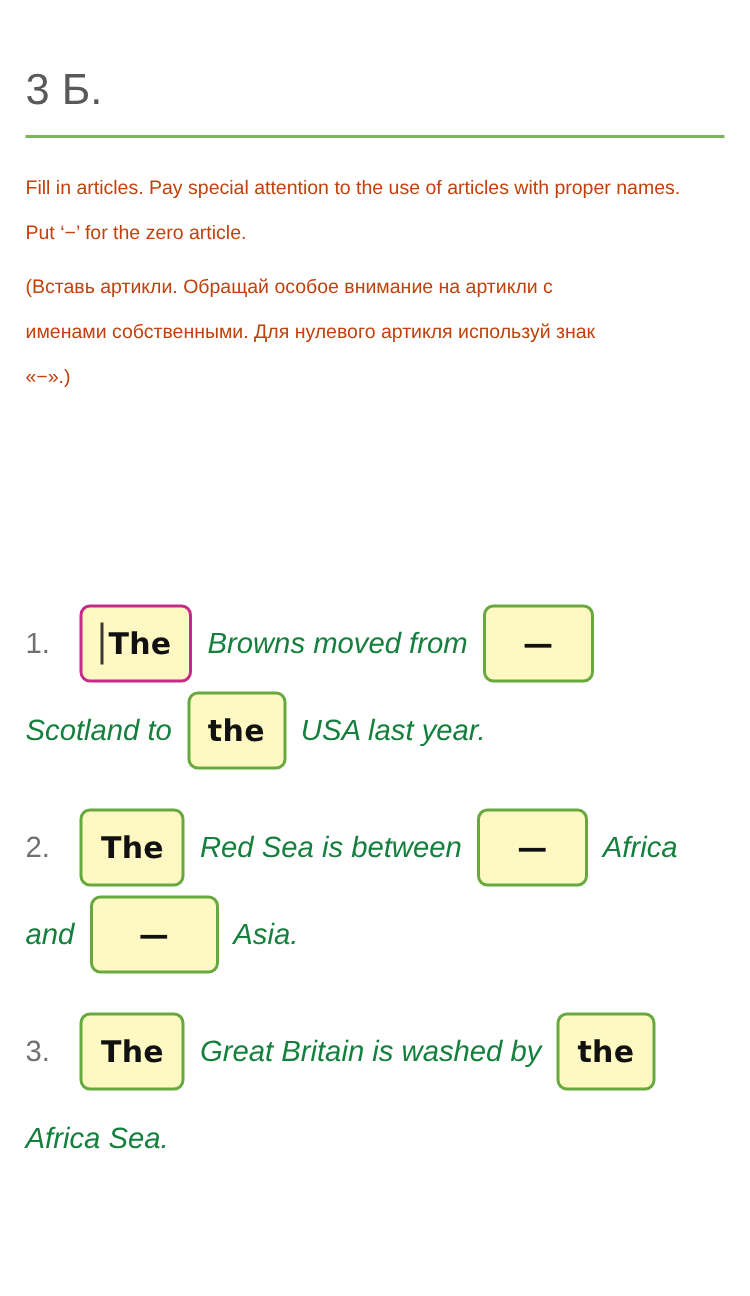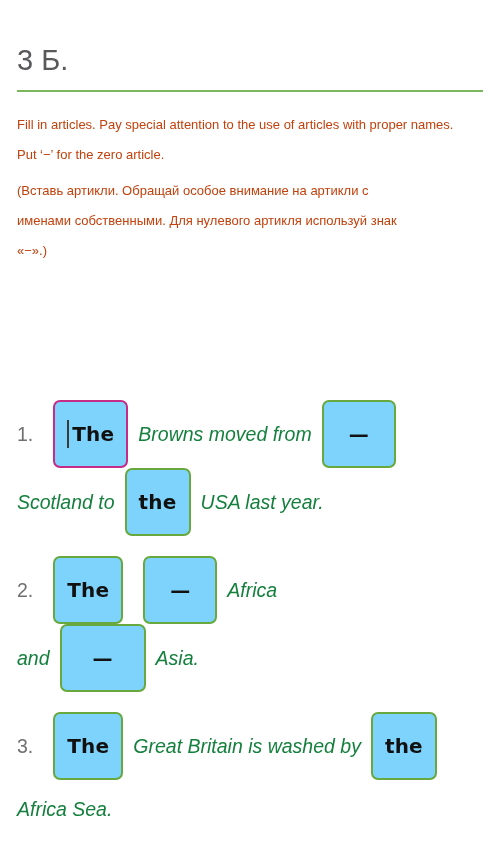--- a/index.html
+++ b/index.html
@@ -102,22 +102,22 @@
   }
 
   
   .answer-box {
     display: inline-flex;
     align-items: center;
     justify-content: center;
     box-sizing: border-box;
     border: 2.5px solid #68a93f;
     border-radius: 7px;
-    background: #7dd3fc;
-    height: 68px;
+    background: #fef9c3;
+    height: 52px;
     min-width: 64px;
     padding: 0 12px;
     margin: 0 10px;
     flex: none;
     position: relative;
   }
   .answer-box.focused {
     border-color: #c42c87;
   }
   .answer-box .val {
@@ -182,20 +182,21 @@
       <span class="val">the</span>
     </span>
     <span class="q-text">USA last year.</span>
   </div>
 
   <div class="q-line row-gap">
     <span class="q-num">2.</span>
     <span class="answer-box">
       <span class="val">The</span>
     </span>
+    <span class="q-text">Red Sea is between</span>
     <span class="answer-box box-w-wide">
       <span class="dash">—</span>
     </span>
     <span class="q-text">Africa</span>
   </div>
 
   <div class="q-line">
     <span class="q-text">and</span>
     <span class="answer-box box-w-xwide">
       <span class="dash">—</span>

